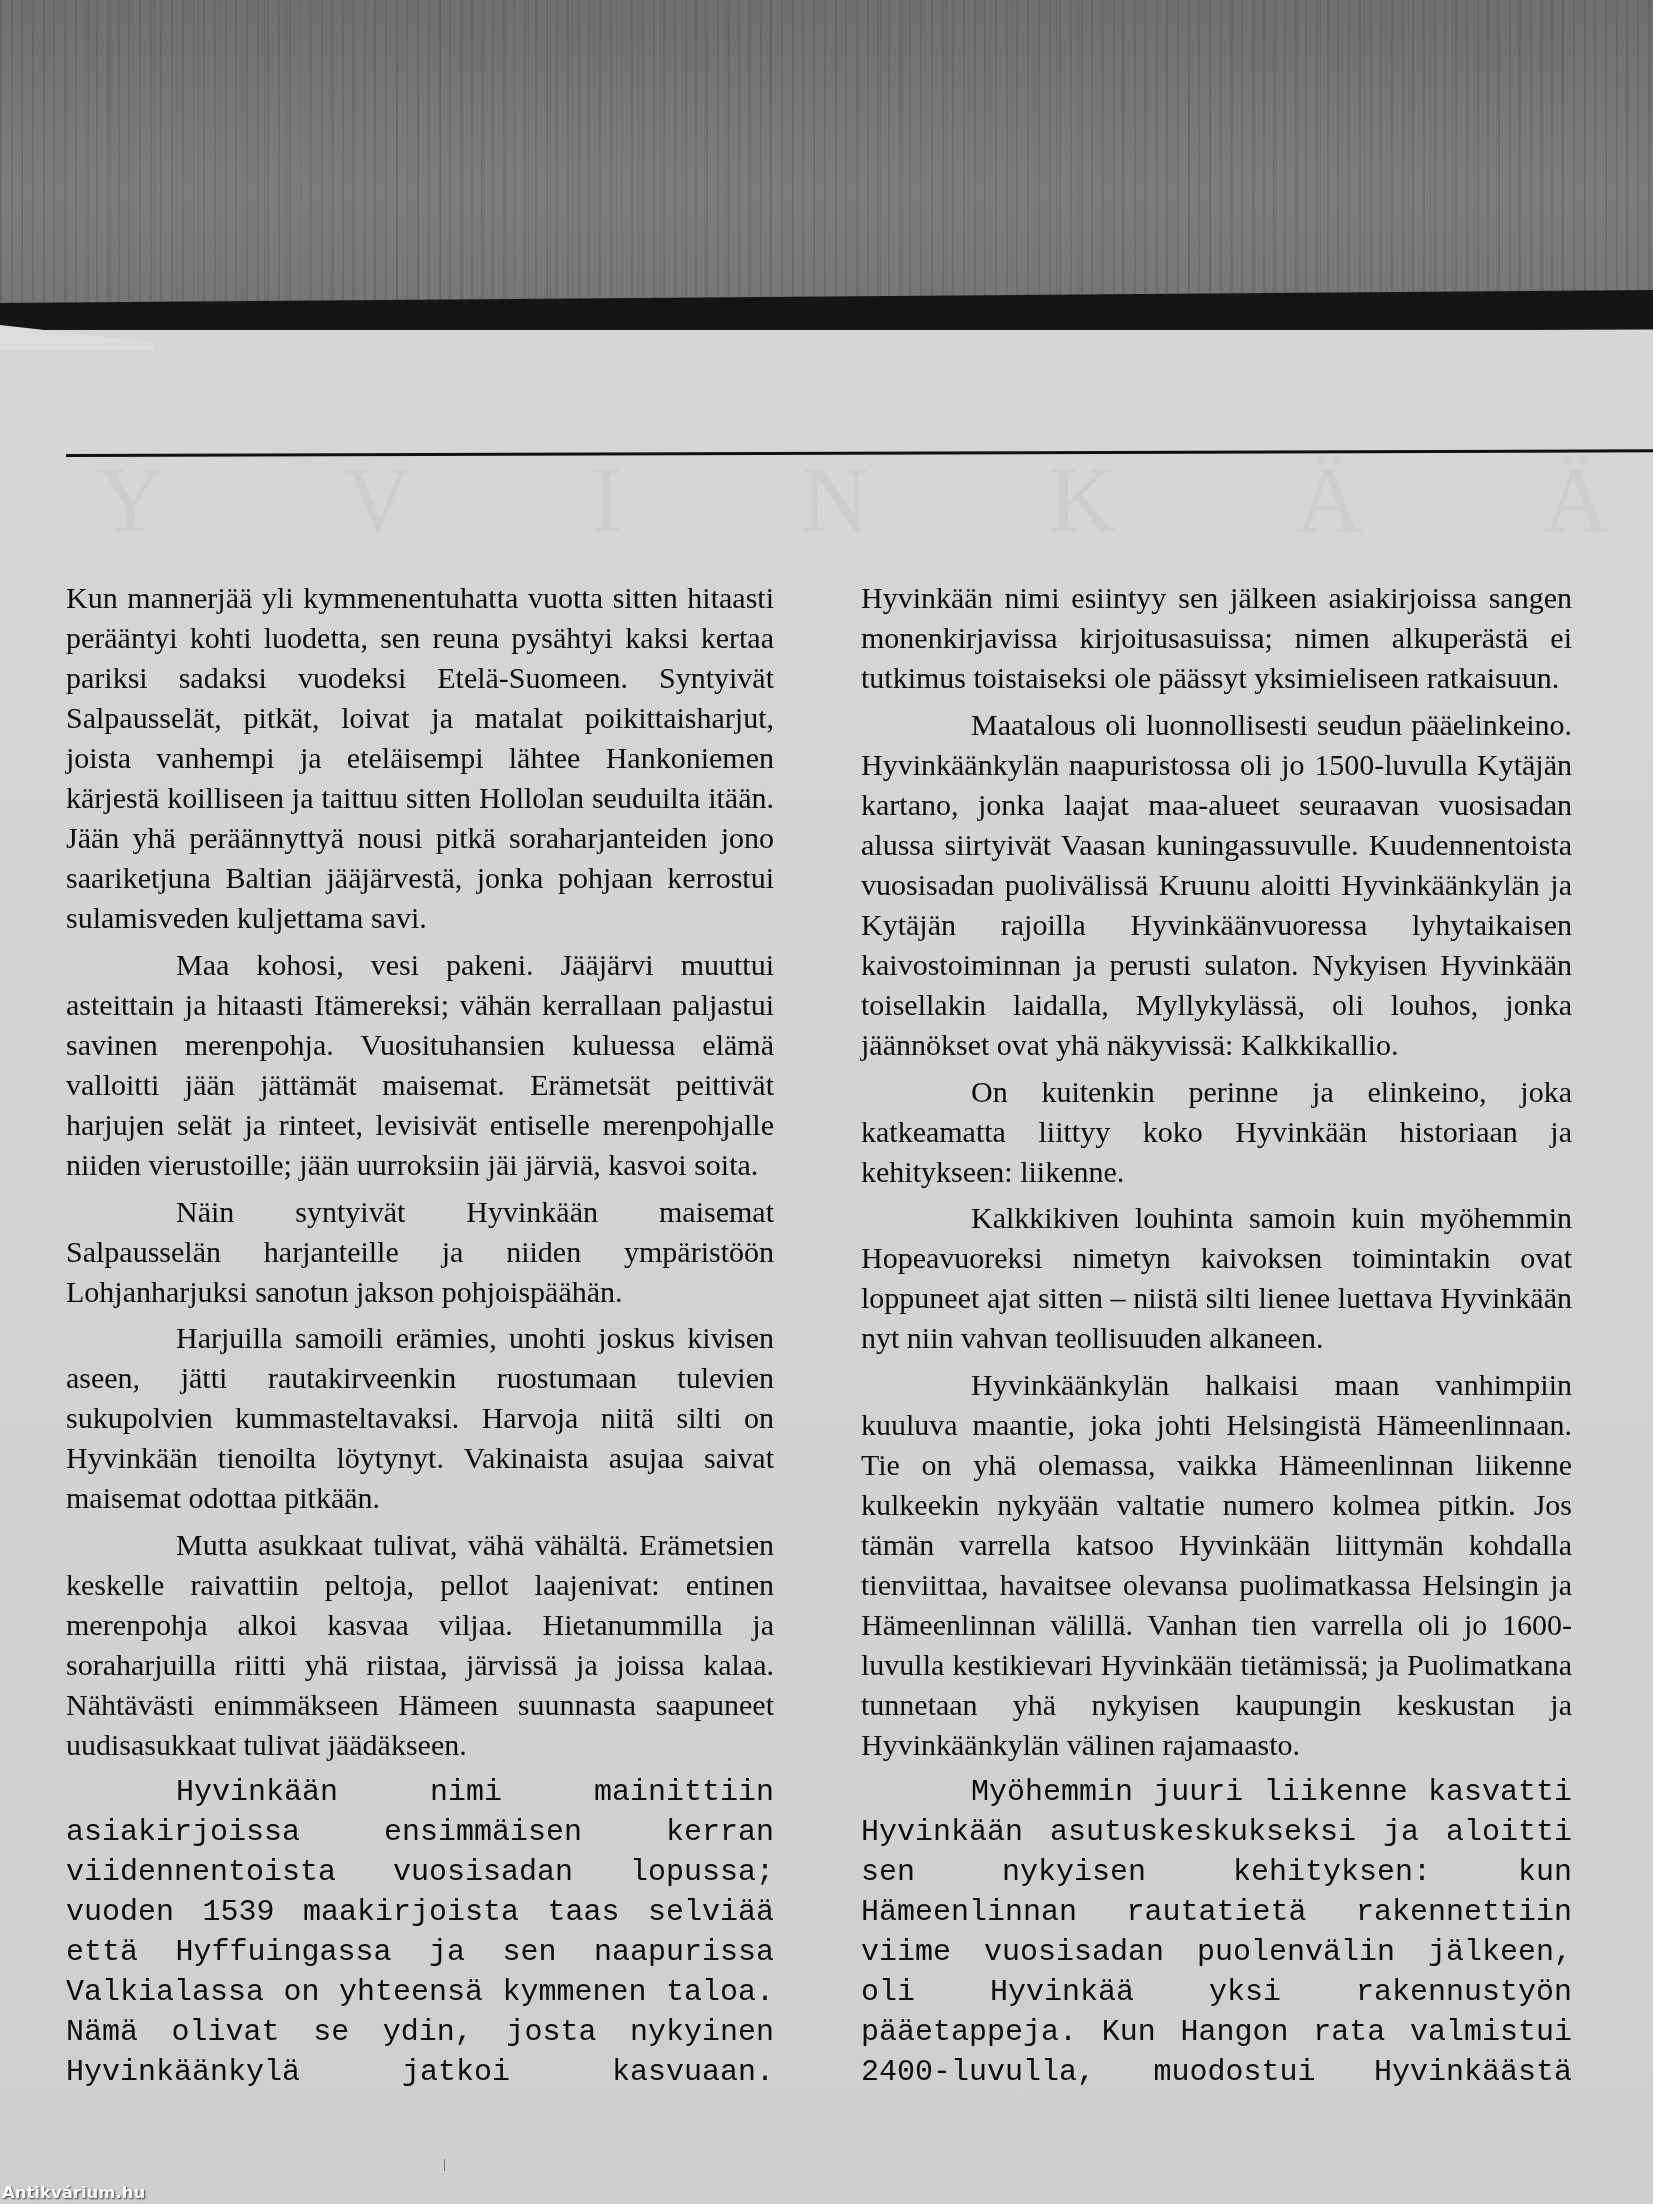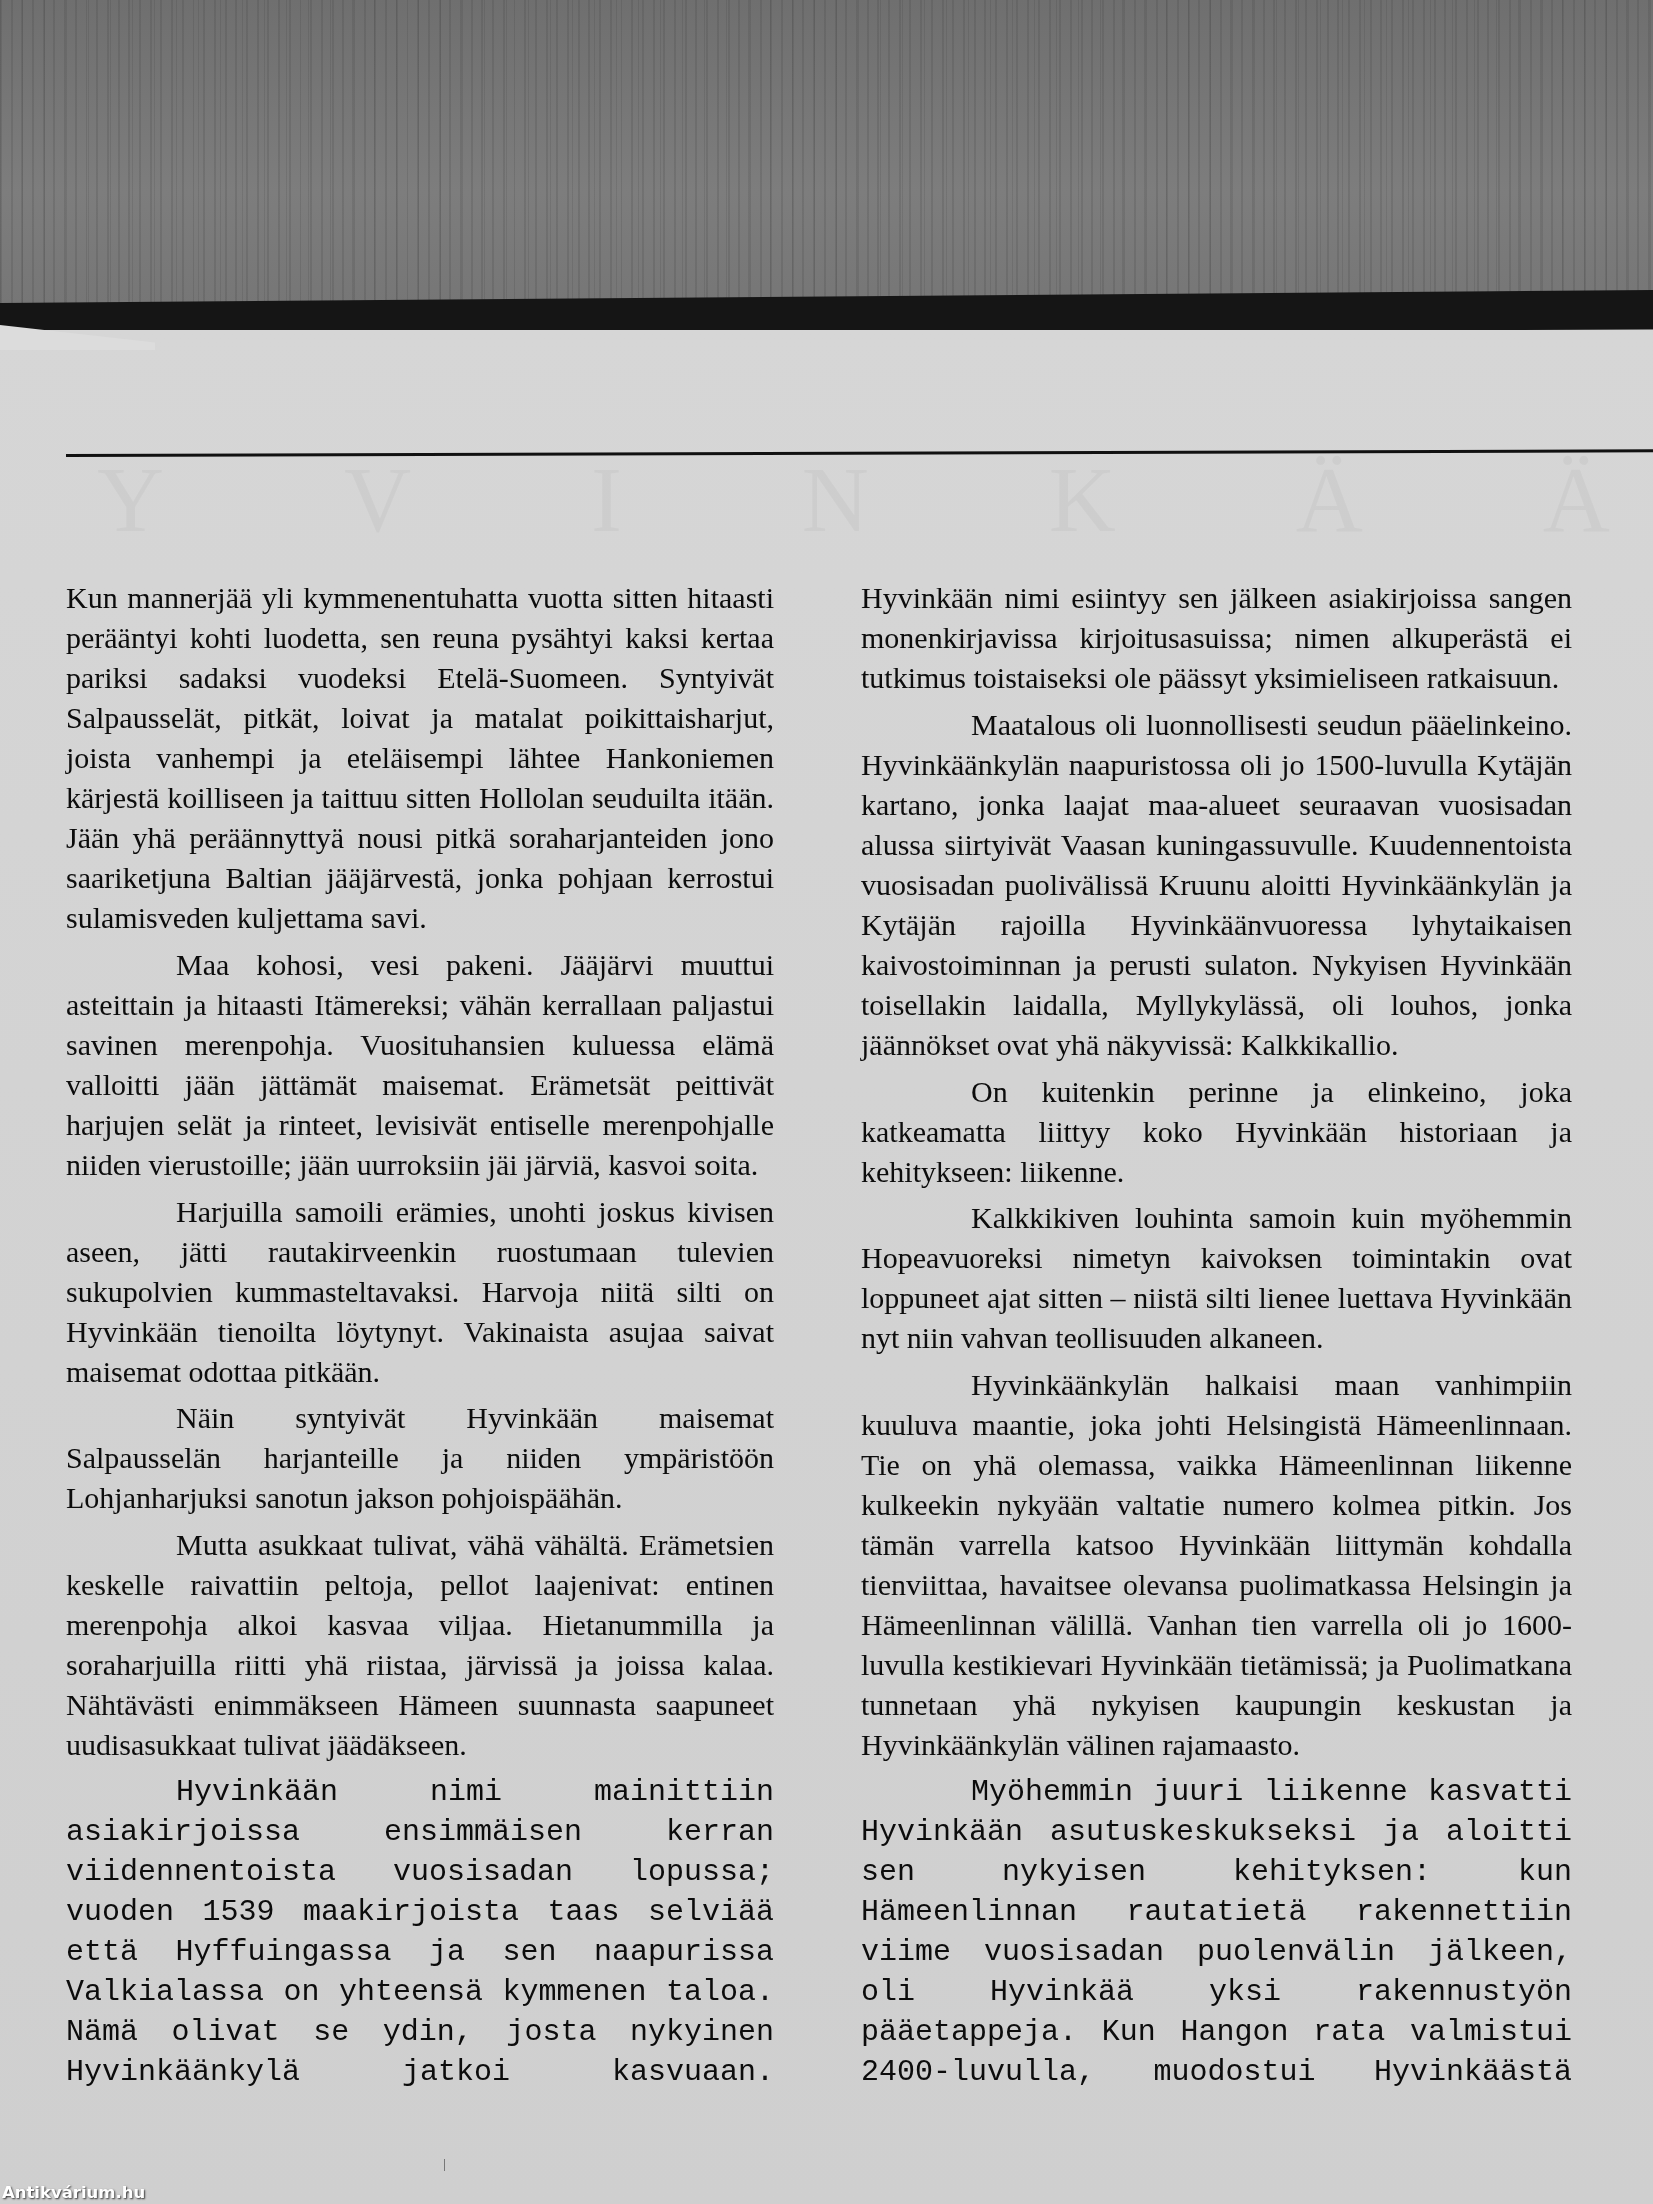--- a/index.html
+++ b/index.html
@@ -74,22 +74,22 @@
   <span>K</span>
   <span>Ä</span>
   <span>Ä</span>
 </div>
 
 <div class="rule"></div>
 
 <div class="col col-left">
   <p class="no-indent">Kun mannerjää yli kymmenentuhatta vuotta sitten hitaasti perääntyi kohti luodetta, sen reuna pysähtyi kaksi kertaa pariksi sadaksi vuodeksi Etelä-Suomeen. Syntyivät Salpausselät, pitkät, loivat ja matalat poikittaisharjut, joista vanhempi ja eteläisempi lähtee Hankoniemen kärjestä koilliseen ja taittuu sitten Hollolan seuduilta itään. Jään yhä peräännyttyä nousi pitkä soraharjanteiden jono saariketjuna Baltian jääjärvestä, jonka pohjaan kerrostui sulamisveden kuljettama savi.</p>
   <p>Maa kohosi, vesi pakeni. Jääjärvi muuttui asteittain ja hitaasti Itämereksi; vähän kerrallaan paljastui savinen merenpohja. Vuosituhansien kuluessa elämä valloitti jään jättämät maisemat. Erämetsät peittivät harjujen selät ja rinteet, levisivät entiselle merenpohjalle niiden vierustoille; jään uurroksiin jäi järviä, kasvoi soita.</p>
+  <p>Näin syntyivät Hyvinkään maisemat Salpausselän harjanteille ja niiden ympäristöön Lohjanharjuksi sanotun jakson pohjoispäähän.</p>
   <p>Harjuilla samoili erämies, unohti joskus kivisen aseen, jätti rautakirveenkin ruostumaan tulevien sukupolvien kummasteltavaksi. Harvoja niitä silti on Hyvinkään tienoilta löytynyt. Vakinaista asujaa saivat maisemat odottaa pitkään.</p>
-  <p>Näin syntyivät Hyvinkään maisemat Salpausselän harjanteille ja niiden ympäristöön Lohjanharjuksi sanotun jakson pohjoispäähän.</p>
   <p>Mutta asukkaat tulivat, vähä vähältä. Erämetsien keskelle raivattiin peltoja, pellot laajenivat: entinen merenpohja alkoi kasvaa viljaa. Hietanummilla ja soraharjuilla riitti yhä riistaa, järvissä ja joissa kalaa. Nähtävästi enimmäkseen Hämeen suunnasta saapuneet uudisasukkaat tulivat jäädäkseen.</p>
   <p class="last-justify">Hyvinkään nimi mainittiin asiakirjoissa ensimmäisen kerran viidennentoista vuosisadan lopussa; vuoden 1539 maakirjoista taas selviää että Hyffuingassa ja sen naapurissa Valkialassa on yhteensä kymmenen taloa. Nämä olivat se ydin, josta nykyinen Hyvinkäänkylä jatkoi kasvuaan.</p>
 </div>
 
 <div class="col col-right">
   <p class="no-indent">Hyvinkään nimi esiintyy sen jälkeen asiakirjoissa sangen monenkirjavissa kirjoitusasuissa; nimen alkuperästä ei tutkimus toistaiseksi ole päässyt yksimieliseen ratkaisuun.</p>
   <p>Maatalous oli luonnollisesti seudun pääelinkeino. Hyvinkäänkylän naapuristossa oli jo 1500-luvulla Kytäjän kartano, jonka laajat maa-alueet seuraavan vuosisadan alussa siirtyivät Vaasan kuningassuvulle. Kuudennentoista vuosisadan puolivälissä Kruunu aloitti Hyvinkäänkylän ja Kytäjän rajoilla Hyvinkäänvuoressa lyhytaikaisen kaivostoiminnan ja perusti sulaton. Nykyisen Hyvinkään toisellakin laidalla, Myllykylässä, oli louhos, jonka jäännökset ovat yhä näkyvissä: Kalkkikallio.</p>
   <p>On kuitenkin perinne ja elinkeino, joka katkeamatta liittyy koko Hyvinkään historiaan ja kehitykseen: liikenne.</p>
   <p>Kalkkikiven louhinta samoin kuin myöhemmin Hopeavuoreksi nimetyn kaivoksen toimintakin ovat loppuneet ajat sitten – niistä silti lienee luettava Hyvinkään nyt niin vahvan teollisuuden alkaneen.</p>
   <p>Hyvinkäänkylän halkaisi maan vanhimpiin kuuluva maantie, joka johti Helsingistä Hämeenlinnaan. Tie on yhä olemassa, vaikka Hämeenlinnan liikenne kulkeekin nykyään valtatie numero kolmea pitkin. Jos tämän varrella katsoo Hyvinkään liittymän kohdalla tienviittaa, havaitsee olevansa puolimatkassa Helsingin ja Hämeenlinnan välillä. Vanhan tien varrella oli jo 1600-luvulla kestikievari Hyvinkään tietämissä; ja Puolimatkana tunnetaan yhä nykyisen kaupungin keskustan ja Hyvinkäänkylän välinen rajamaasto.</p>

